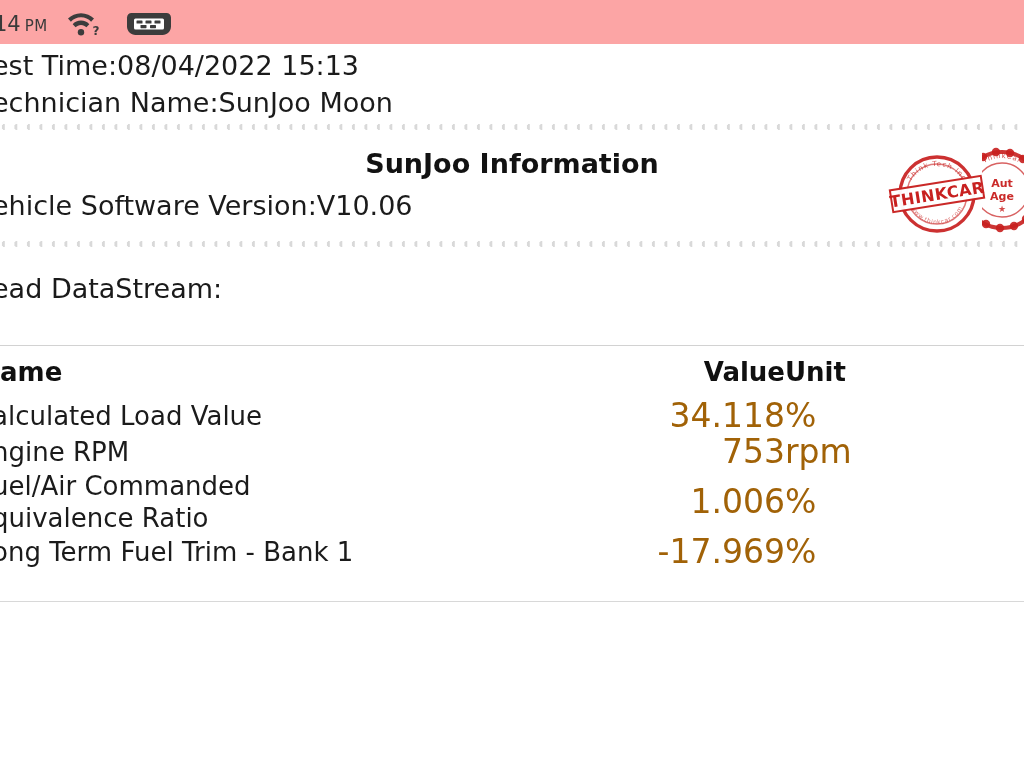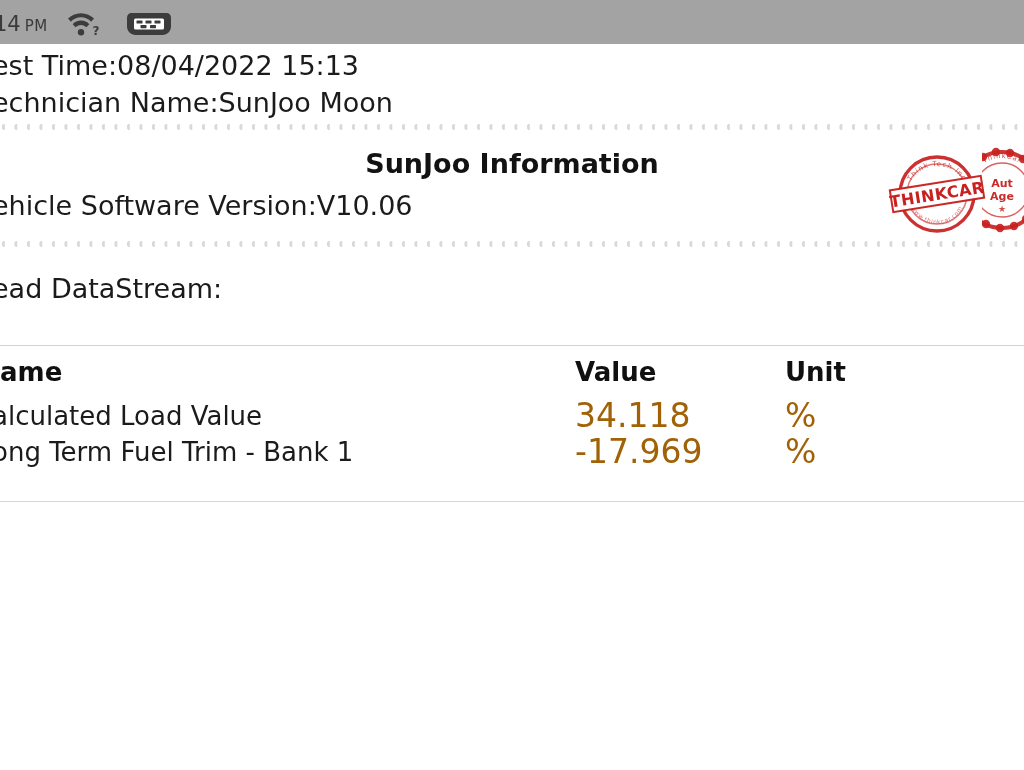--- a/index.html
+++ b/index.html
@@ -15,21 +15,21 @@
     color: #1a1a1a;
     position: relative;
   }
 
   
   #status-bar {
     position: absolute;
     top: 0; left: 0;
     width: 1024px;
     height: 48px;
-    background: #a3a3a3;
+    background: #fca5a5;
     display: flex;
     align-items: center;
     box-sizing: border-box;
     padding-left: 0px;
   }
   #status-time {
     font-size: 21px;
     color: #3a3a3a;
     letter-spacing: 0px;
     margin-left: -6px;
@@ -137,21 +137,21 @@
     vertical-align: middle;
   }
   #ds-table thead th {
     font-size: 26px;
     font-weight: bold;
     color: #101010;
     height: 52px;
     line-height: 52px;
   }
   .col-name  { width: 575px; text-align: left; }
-  .col-value { width: 210px; text-align: left; }
+  .col-value { width: 210px; text-align: right; }
   .col-unit  { width: 239px; text-align: left; }
   #ds-table thead .col-name { padding-left: 0; }
   .cell-name {
     font-size: 26px;
     line-height: 32px;
     color: #1b1b1b;
     text-align: left;
     padding-left: 0;
     margin-left: -8px;
     white-space: pre-line;
@@ -301,20 +301,43 @@
             </td>
           <td class="col-value">
               <div class="cell-value">34.118</div>
             </td>
           <td class="col-unit">
               <div class="cell-unit">%</div>
             </td>
         </tr>
         <tr>
           <td class="col-name">
+              <div class="cell-name">ngine RPM</div>
+            </td>
+          <td class="col-value">
+              <div class="cell-value">753</div>
+            </td>
+          <td class="col-unit">
+              <div class="cell-unit">rpm</div>
+            </td>
+        </tr>
+        <tr class="two-line">
+          <td class="col-name">
+              <div class="cell-name">uel/Air Commanded
+quivalence Ratio</div>
+            </td>
+          <td class="col-value">
+              <div class="cell-value">1.006</div>
+            </td>
+          <td class="col-unit">
+              <div class="cell-unit">%</div>
+            </td>
+        </tr>
+        <tr>
+          <td class="col-name">
               <div class="cell-name">ong Term Fuel Trim - Bank 1</div>
             </td>
           <td class="col-value">
               <div class="cell-value">-17.969</div>
             </td>
           <td class="col-unit">
               <div class="cell-unit">%</div>
             </td>
         </tr>
       </tbody>

